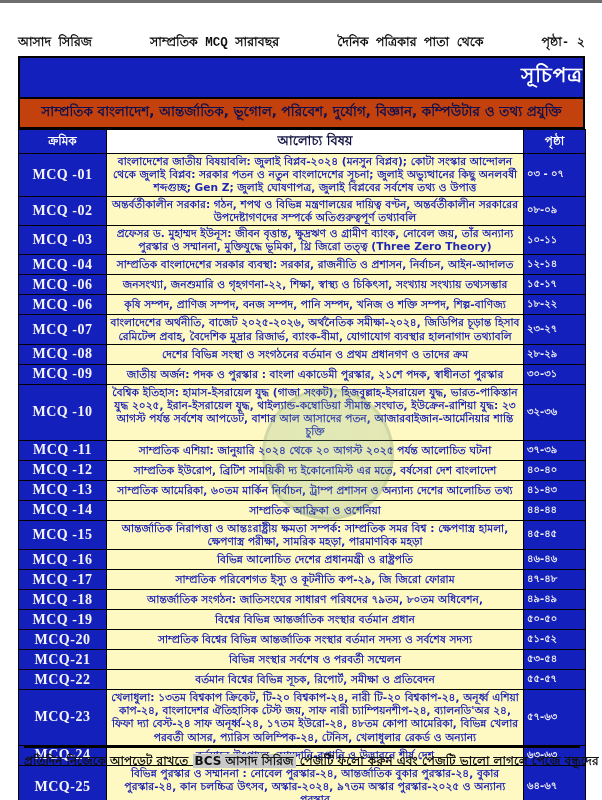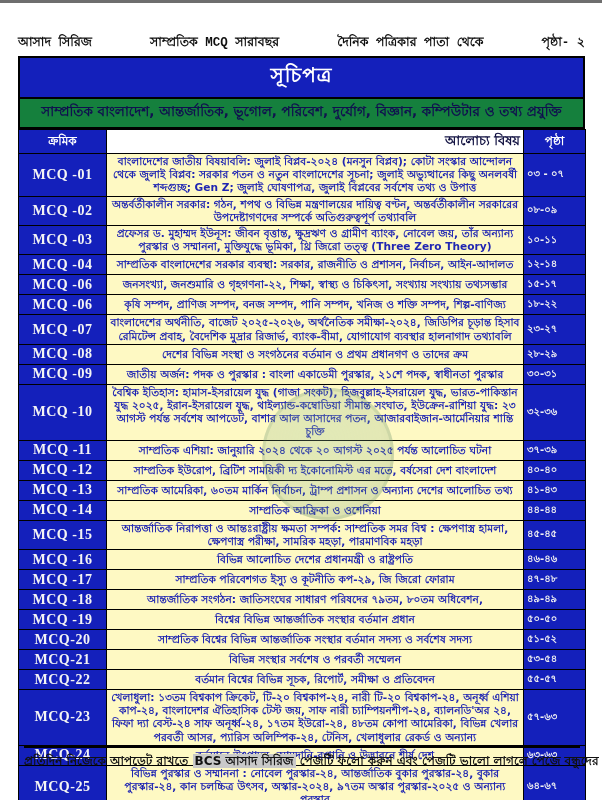--- a/index.html
+++ b/index.html
@@ -20,27 +20,27 @@
     font-size:12.5px;font-weight:bold;color:#111;
   }
   .page-header .h-item{white-space:nowrap;font-family:Liberation Mono, monospace;}
   .sheet{
     position:absolute;top:56px;left:18px;width:567px;
   }
   .title-banner{
     background:var(--blue);
     border:2px solid #000;
     color:#fff;
-    text-align:center;
+    text-align:right;
     font-size:20px;font-weight:bold;
     padding:2px 0 4px 0;
     letter-spacing:1px;
   }
   .subtitle-bar{
-    background:#15803d;
+    background:#c2410c;
     border:2px solid #000;border-top:none;
     color:#10104f;
     text-align:center;
     font-size:13.5px;font-weight:bold;
     padding:2px 2px 3px 2px;
   }
   table.toc{
     width:567px;
     border-collapse:collapse;
     table-layout:fixed;
@@ -54,21 +54,21 @@
   col.c-subject{width:417px;}
   col.c-pages{width:62px;}
   th.serial-head,th.pages-head{
     background:var(--blue);color:#fff;
     font-size:12px;font-weight:bold;
     text-align:center;padding:1px 0 2px 0;
   }
   th.subject-head{
     background:#fff;color:#101040;
     font-size:13px;font-weight:bold;
-    text-align:right;padding:1px 0 2px 0;
+    text-align:center;padding:1px 0 2px 0;
   }
   td.serial-cell{
     background:var(--blue);color:#f4f4f4;
     font-family:"Liberation Serif",serif;
     font-size:14px;font-weight:bold;
     text-align:center;
     letter-spacing:.5px;
   }
   td.subject-cell{
     background:#fef9c3;color:#2026b2;

